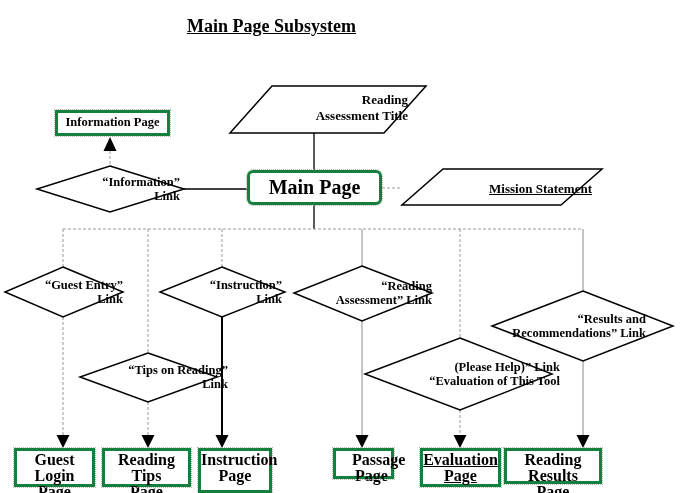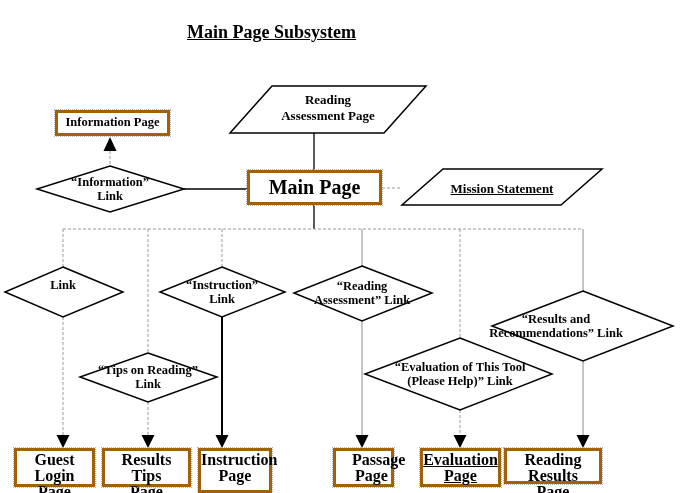--- a/index.html
+++ b/index.html
@@ -8,30 +8,30 @@
     font-family:"Liberation Serif","DejaVu Serif",serif;overflow:hidden;
   }
   #diagram-svg{position:absolute;left:0;top:0;}
   .shape{fill:#ffffff;stroke:#000000;stroke-width:1.5;}
   .ln-k{stroke:#000000;stroke-width:1.3;}
   .ln-kb{stroke:#000000;stroke-width:2;}
   .ln-g{stroke:#8a8a8a;stroke-width:1;}
   .ln-gd{stroke:#9a9a9a;stroke-width:1;stroke-dasharray:3,2;}
   .ah{fill:#000000;stroke:none;}
   .page-title{
-    position:absolute;left:0;top:22px;width:543px;text-align:center;
+    position:absolute;left:0;top:16px;width:543px;text-align:center;
     font-size:18px;font-weight:bold;text-decoration:underline;color:#000;
   }
   .rect-node{
-    position:absolute;background:#fff;border:3px solid #a16207;text-align:center;
+    position:absolute;background:#fff;border:3px solid #15803d;text-align:center;
     font-weight:bold;color:#000;box-sizing:border-box;
     outline:1px dotted #b5b5b5;
   }
   .lbl{
-    position:absolute;text-align:center;font-weight:bold;color:#000;
+    position:absolute;text-align:right;font-weight:bold;color:#000;
     font-size:12.5px;line-height:14px;
   }
   .lbl2{font-size:13px;line-height:16px;}
   .boxlbl{font-size:16px;line-height:16px;padding-top:1px;}
 </style>
 </head>
 <body>
 
 <div id="stage">
 
@@ -77,69 +77,70 @@
     <polygon class="shape" points="148,353 217,377 148,402 80,377"></polygon>
     <polygon class="shape" points="460,338 552,374 460,410 365,374"></polygon>
   </svg>
 
   <div class="page-title">Main Page Subsystem</div>
 
   <div class="rect-node" style="left:55px;top:110px;width:115px;height:26px;font-size:12.5px;line-height:19px;">
     <span>Information Page</span>
   </div>
 
-  <div class="rect-node" style="left:247px;top:170px;width:135px;height:35px;font-size:20px;line-height:28px;">
+  <div class="rect-node" style="left:247px;top:170px;width:135px;height:35px;font-size:20px;line-height:28px;border-radius:6px;">
     <span>Main Page</span>
   </div>
 
   <div class="rect-node boxlbl" style="left:14px;top:448px;width:81px;height:39px;">
     <div>Guest Login</div>
     <div>Page</div>
   </div>
 
   <div class="rect-node boxlbl" style="left:102px;top:448px;width:89px;height:39px;">
-    <div>Results Tips</div>
+    <div>Reading Tips</div>
     <div>Page</div>
   </div>
 
   <div class="rect-node boxlbl" style="left:198px;top:448px;width:74px;height:45px;">
     <div>Instruction</div>
     <div>Page</div>
   </div>
 
-  <div class="rect-node boxlbl" style="left:333px;top:448px;width:61px;height:39px;padding-left:16px;">
+  <div class="rect-node boxlbl" style="left:333px;top:448px;width:61px;height:31px;padding-left:16px;">
     <div>Passage</div>
     <div>Page</div>
   </div>
 
   <div class="rect-node boxlbl" style="left:420px;top:448px;width:81px;height:39px;text-decoration:underline;">
     <div>Evaluation</div>
     <div>Page</div>
   </div>
 
   <div class="rect-node boxlbl" style="left:504px;top:448px;width:98px;height:36px;">
     <div>Reading Results</div>
     <div>Page</div>
   </div>
 
   <div class="lbl lbl2" style="left:248px;top:92px;width:160px;">
     <div>Reading</div>
-    <div>Assessment Page</div>
+    <div>Assessment Title</div>
   </div>
 
   <div class="lbl lbl2" style="left:412px;top:181px;width:180px;text-decoration:underline;">
     <div>Mission Statement</div>
   </div>
 
   <div class="lbl" style="left:40px;top:175px;width:140px;">
     <div>“Information”</div>
     <div>Link</div>
   </div>
 
   <div class="lbl" style="left:3px;top:278px;width:120px;">
+    <div>“Guest Entry”</div>
     <div>Link</div>
   </div>
 
   <div class="lbl" style="left:162px;top:278px;width:120px;">
     <div>“Instruction”</div>
     <div>Link</div>
   </div>
 
   <div class="lbl" style="left:292px;top:279px;width:140px;">
     <div>“Reading</div>
@@ -150,17 +151,17 @@
     <div>“Results and</div>
     <div>Recommendations” Link</div>
   </div>
 
   <div class="lbl" style="left:68px;top:363px;width:160px;">
     <div>“Tips on Reading”</div>
     <div>Link</div>
   </div>
 
   <div class="lbl" style="left:360px;top:360px;width:200px;">
+    <div>(Please Help)” Link</div>
     <div>“Evaluation of This Tool</div>
-    <div>(Please Help)” Link</div>
   </div>
 
 </div>
 
 </body></html>

